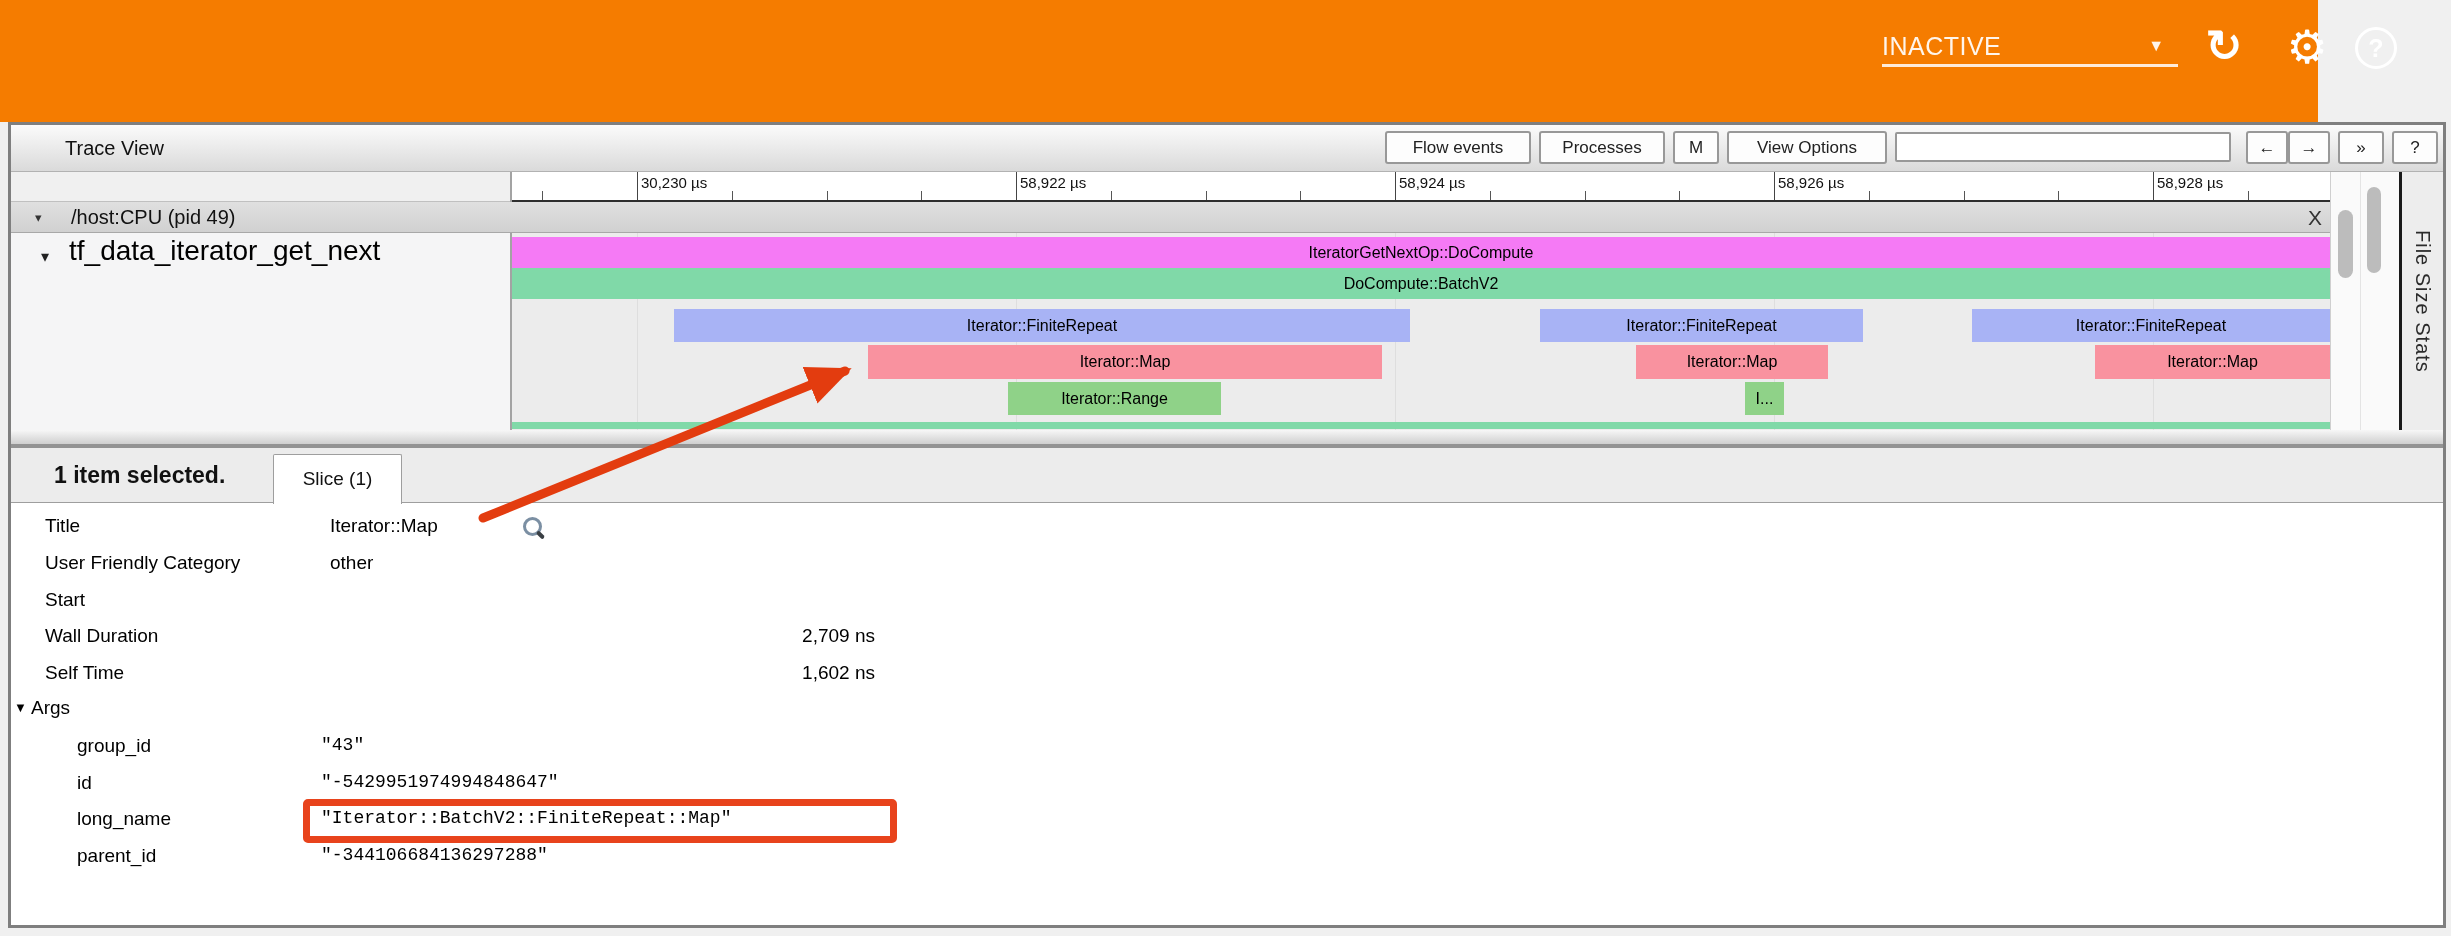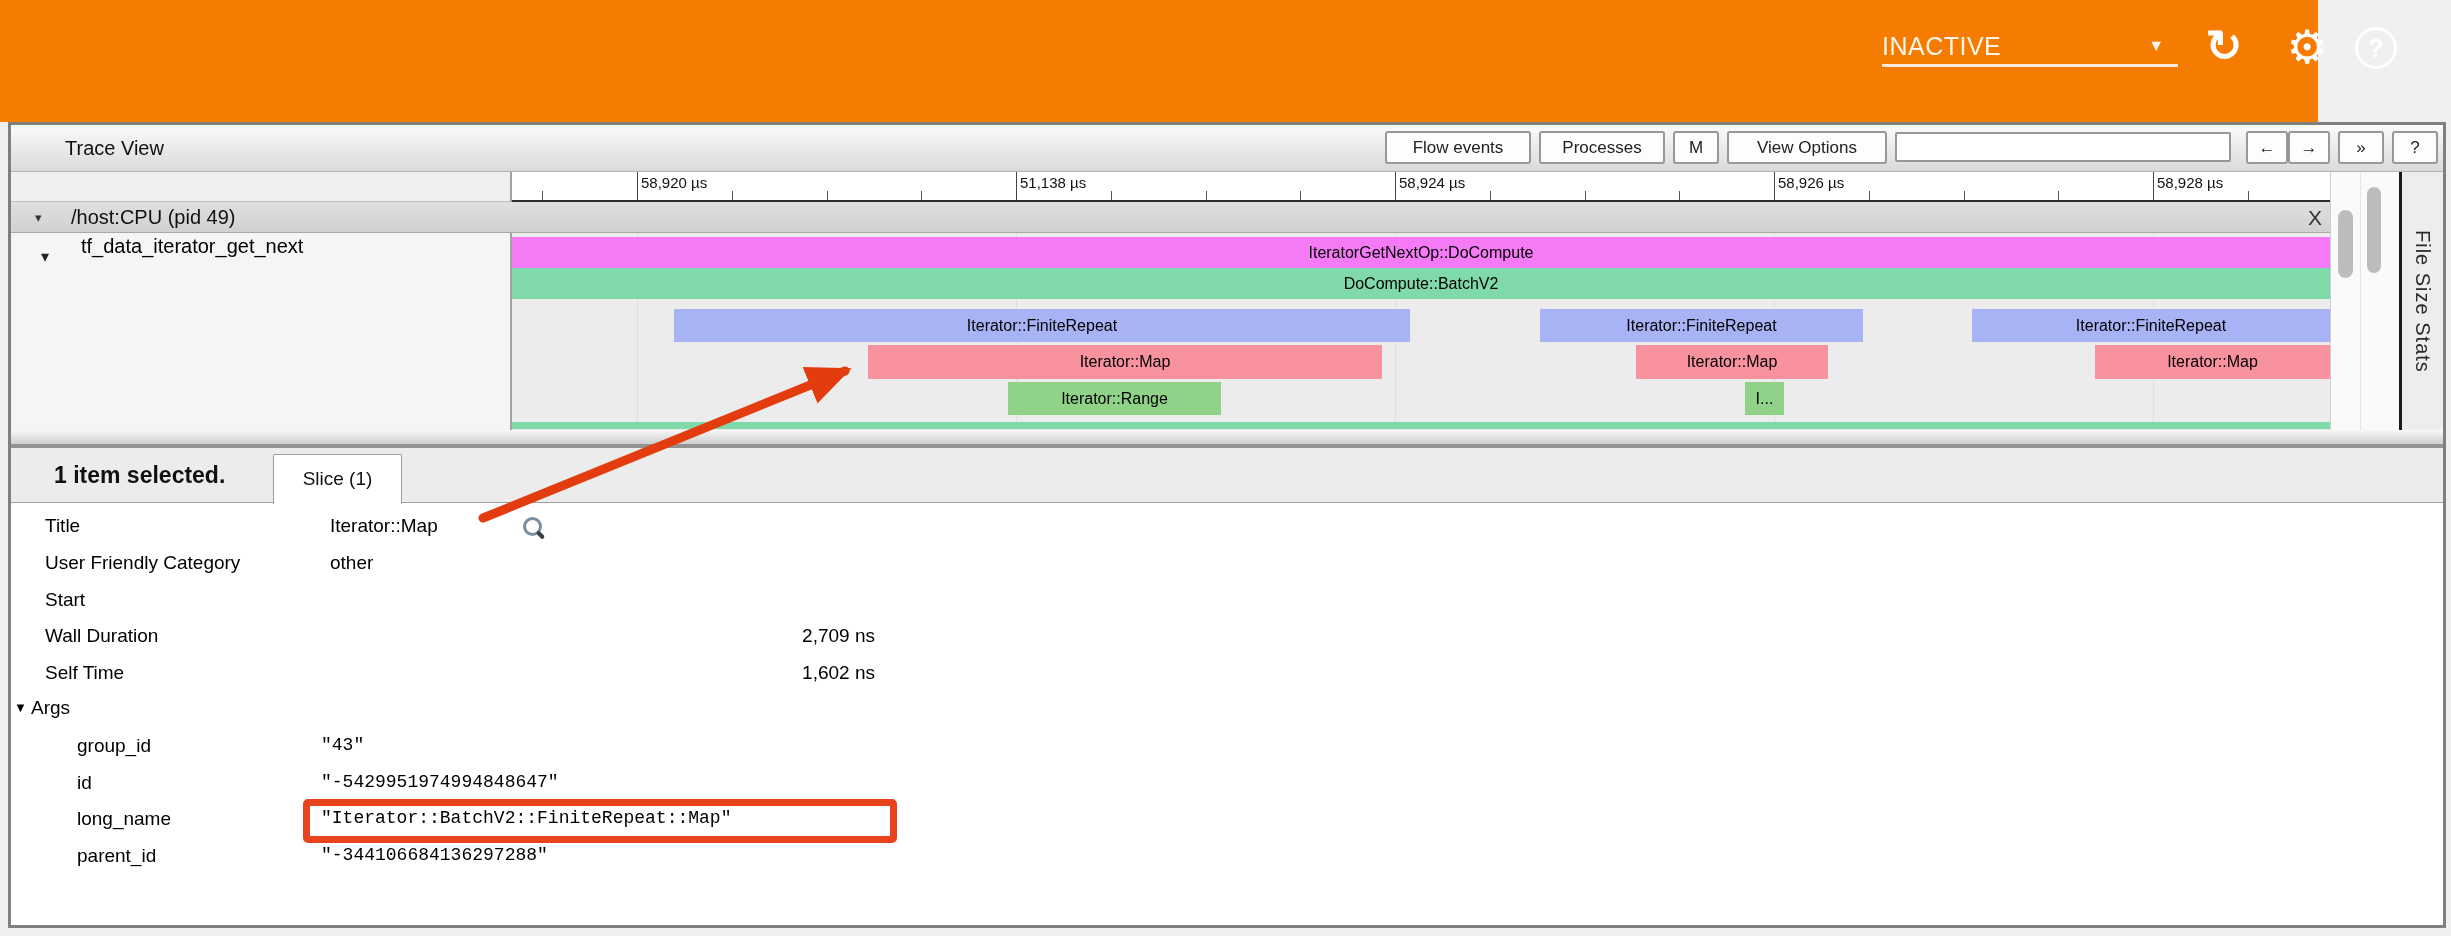--- a/index.html
+++ b/index.html
@@ -43,21 +43,21 @@
 
   
   .process-header{left:11px;top:202px;width:2319px;height:31px;background:linear-gradient(#e0e0e0,#d1d1d1);border-bottom:1px solid #a8a8a8;box-sizing:border-box;}
   .process-caret{position:absolute;left:24px;top:0;line-height:31px;font-size:13px;color:#333;}
   .process-label{position:absolute;left:60px;top:0;line-height:31px;font-size:20px;color:#111;}
   .close-x{position:absolute;left:2289px;top:0;width:30px;line-height:31px;text-align:center;font-size:21px;color:#333;cursor:pointer;}
 
   
   .track-label-col{left:11px;top:233px;width:499px;height:197px;background:#f5f5f6;}
   .track-caret{position:absolute;left:30px;top:14px;font-size:16px;color:#222;}
-  .track-label{position:absolute;left:58px;top:2px;font-size:20px;color:#000;margin-left:12px;}
+  .track-label{position:absolute;left:58px;top:2px;font-size:28px;color:#000;}
   .timeline-bg{left:512px;top:233px;width:1818px;height:197px;background:#ececec;overflow:hidden;}
   .gridline{position:absolute;top:0;width:1px;height:197px;background:#dedede;}
   .trace-bar{position:absolute;font-size:16px;color:#000;text-align:center;overflow:hidden;white-space:nowrap;box-sizing:border-box;cursor:pointer;}
   .bottom-strip{left:512px;top:422px;width:1818px;height:7px;background:#80d9a8;}
 
   
   .scroll-area{left:2330px;top:172px;width:69px;height:258px;background:#fafafa;border-left:1px solid #cfcfcf;box-sizing:border-box;}
   .scroll-sep{position:absolute;left:29px;top:0;width:1px;height:258px;background:#e4e4e4;}
   .scroll-thumb{position:absolute;background:#bcbcbc;border-radius:8px;}
   .thumb1{left:7px;top:38px;width:15px;height:68px;}
@@ -113,26 +113,26 @@
   <div class="tbtn btn-left">←</div>
   <div class="tbtn btn-right">→</div>
   <div class="tbtn btn-more">»</div>
   <div class="tbtn btn-help">?</div>
 </div>
 
 <div class="abs ruler-left"></div>
 <div class="abs ruler">
     <div class="tick-minor" style="left: 30.25px;"></div>
     <div class="tick-major" style="left: 125px;"></div>
-    <span class="tick-label" style="left: 129px;">58,920 µs</span>
+    <span class="tick-label" style="left: 129px;">30,230 µs</span>
     <div class="tick-minor" style="left: 219.75px;"></div>
     <div class="tick-minor" style="left: 314.5px;"></div>
     <div class="tick-minor" style="left: 409.25px;"></div>
     <div class="tick-major" style="left: 504px;"></div>
-    <span class="tick-label" style="left: 508px;">51,138 µs</span>
+    <span class="tick-label" style="left: 508px;">58,922 µs</span>
     <div class="tick-minor" style="left: 598.75px;"></div>
     <div class="tick-minor" style="left: 693.5px;"></div>
     <div class="tick-minor" style="left: 788.25px;"></div>
     <div class="tick-major" style="left: 883px;"></div>
     <span class="tick-label" style="left: 887px; text-align: right;">58,924 µs</span>
     <div class="tick-minor" style="left: 977.75px;"></div>
     <div class="tick-minor" style="left: 1072.5px;"></div>
     <div class="tick-minor" style="left: 1167.25px;"></div>
     <div class="tick-major" style="left: 1262px;"></div>
     <span class="tick-label" style="left: 1266px;">58,926 µs</span>

